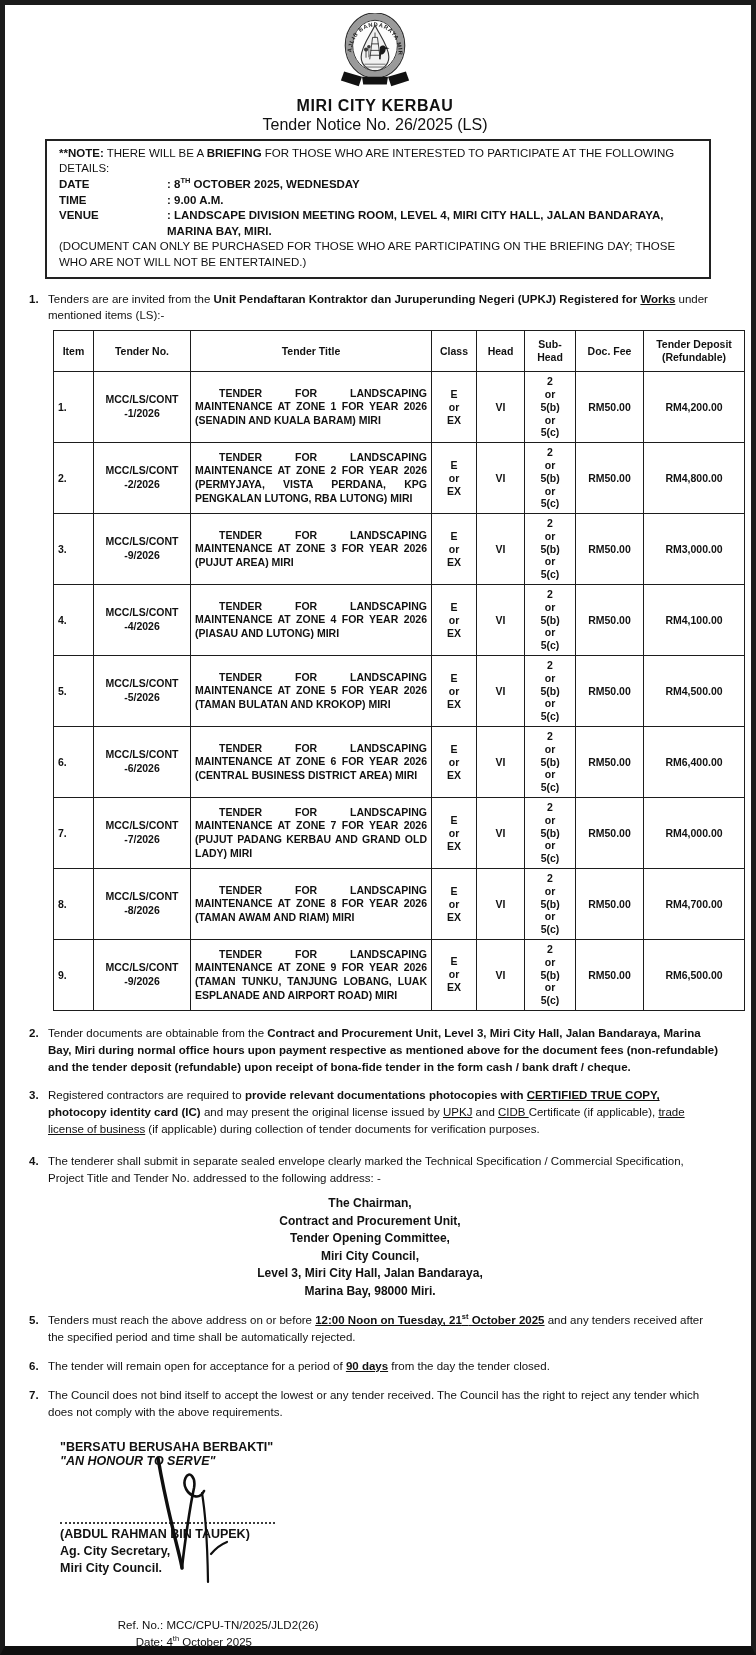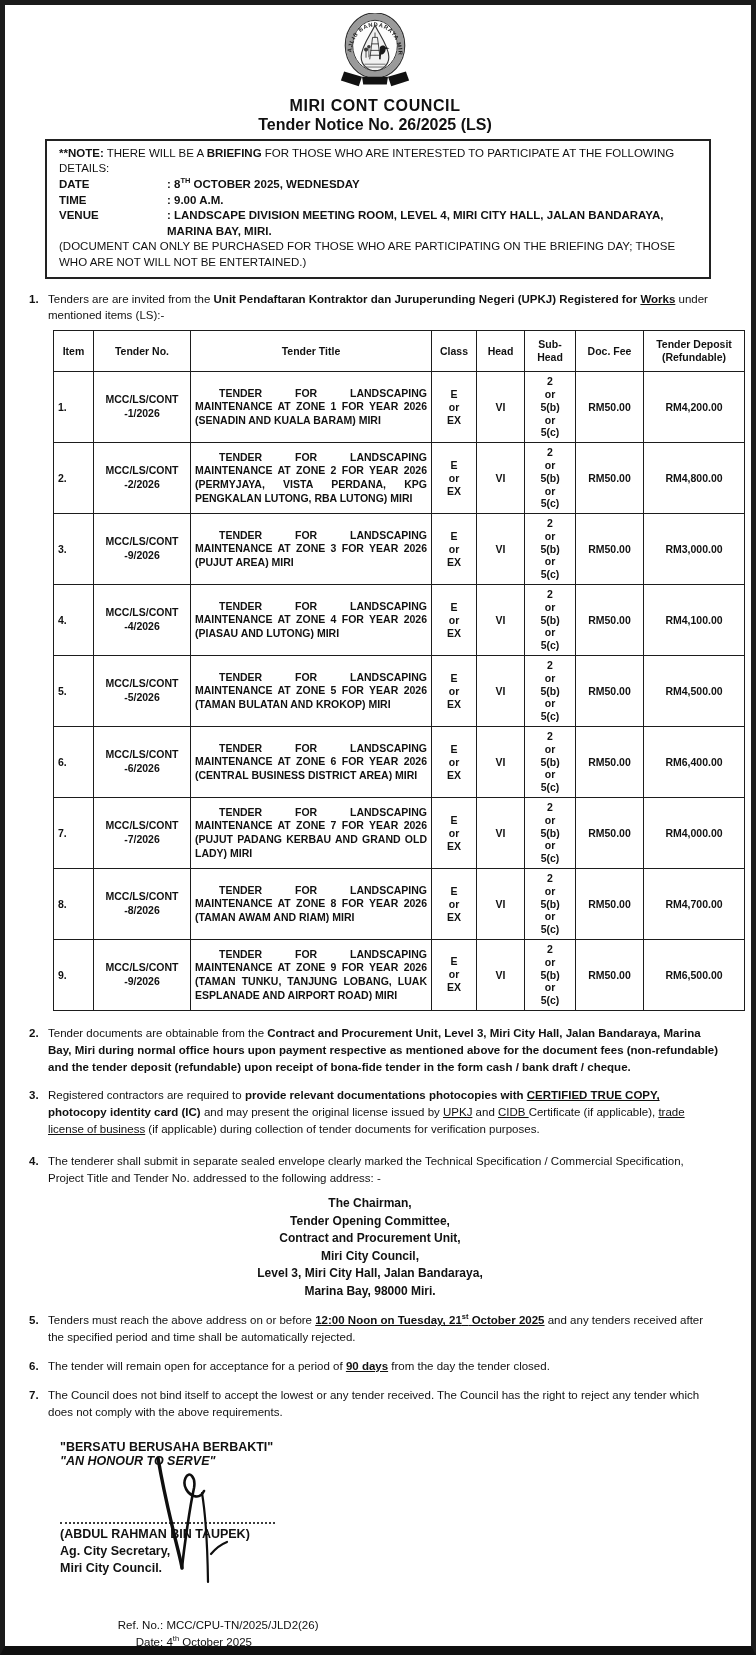--- a/index.html
+++ b/index.html
@@ -7,21 +7,21 @@
     width:756px;height:1655px;box-sizing:border-box;background:#fff;
     border:5px solid #1b1b1b;border-bottom:9px solid #101010;
     font-family:"Liberation Sans",sans-serif;color:#111;overflow:hidden;
     position:relative;
   }
   .inner{padding:6px 30px 0 24px;}
   
   .crest-wrap{text-align:center;margin-top:2px;}
   .title-block{text-align:center;margin-top:2px;}
   .doc-title{font-size:16px;font-weight:bold;letter-spacing:.6px;line-height:1.1;}
-  .doc-subtitle{font-size:16px;font-weight:bold;line-height:1.2;}
+  .doc-subtitle{font-size:16px;font-weight:normal;line-height:1.2;}
   
   .note-box{
     border:2px solid #222;margin:5px 10px 0 16px;padding:5px 16px 6px 12px;
     font-size:11.5px;line-height:15.6px;
   }
   .nb-row{display:flex;}
   .nb-label{width:108px;flex:0 0 108px;font-weight:bold;}
   .nb-value{font-weight:bold;max-width:505px;}
   .nb-intro b{font-weight:bold;}
   .nb-disclaimer{font-weight:normal;}
@@ -94,21 +94,21 @@
         <path d="M47,63 h26 M49,66.5 h22" stroke="#555" stroke-width="1" fill="none"></path>
         <g fill="#121212">
           <path d="M22,72 L44,78.5 L40,90 L18,83 Z"></path>
           <path d="M44,78.5 L76,78.5 L74.5,88 L45.5,88 Z"></path>
           <path d="M76,78.5 L98,72 L102,83 L80,90 Z"></path>
         </g>
       </svg>
     </div>
 
     <div class="title-block">
-      <div class="doc-title">MIRI CONT COUNCIL</div>
+      <div class="doc-title">MIRI CITY KERBAU</div>
       <div class="doc-subtitle">Tender Notice No. 26/2025 (LS)</div>
     </div>
 
     <div class="note-box">
       <div class="nb-intro"><b>**NOTE:</b><span> THERE WILL BE A </span><b>BRIEFING</b><span> FOR THOSE WHO ARE INTERESTED TO PARTICIPATE AT THE FOLLOWING DETAILS:</span></div>
       <div class="nb-row">
         <span class="nb-label">DATE</span>
         <span class="nb-value"><span>: 8</span><sup>TH</sup><span> OCTOBER 2025, WEDNESDAY</span></span>
       </div>
       <div class="nb-row">
@@ -443,22 +443,22 @@
       <span class="body"><span>Registered contractors are required to </span><b>provide relevant documentations photocopies with </b><b class="u">CERTIFIED TRUE COPY,</b><span> </span><b>photocopy identity card (IC)</b><span> and may present the original license issued by </span><span class="u">UPKJ</span><span> and </span><span class="u">CIDB </span><span>Certificate (if applicable), </span><span class="u">trade license of business</span><span> (if applicable) during collection of tender documents for verification purposes.</span></span>
     </div>
 
     <div class="sec" style="margin-top:15px;">
       <span class="num">4.</span>
       <span class="body">The tenderer shall submit in separate sealed envelope clearly marked the Technical Specification / Commercial Specification, Project Title and Tender No. addressed to the following address: -</span>
     </div>
 
     <div class="address">
       <div>The Chairman,</div>
+      <div>Contract and Procurement Unit,</div>
       <div>Tender Opening Committee,</div>
-      <div>Contract and Procurement Unit,</div>
       <div>Miri City Council,</div>
       <div>Level 3, Miri City Hall, Jalan Bandaraya,</div>
       <div>Marina Bay, 98000 Miri.</div>
     </div>
 
     <div class="sec">
       <span class="num">5.</span>
       <span class="body"><span>Tenders must reach the above address on or before </span><b class="u"><span>12:00 Noon on Tuesday, 21</span><sup>st</sup><span> October 2025</span></b><span> and any tenders received after the specified period and time shall be automatically rejected.</span></span>
     </div>
 

